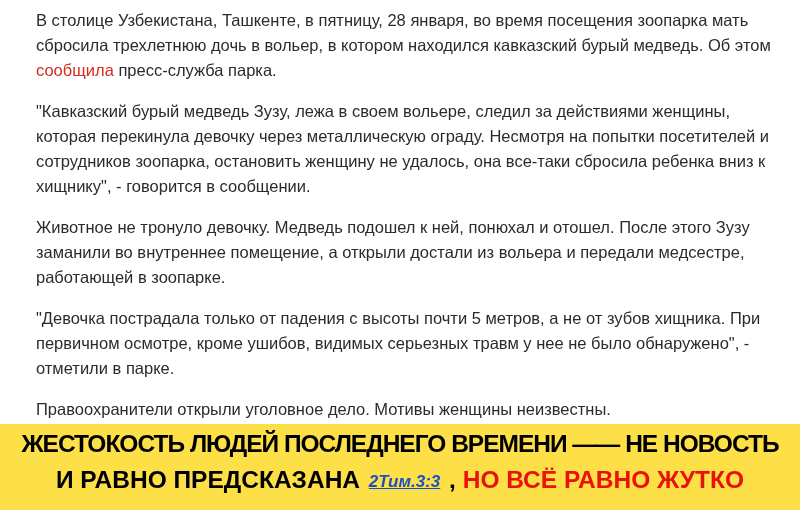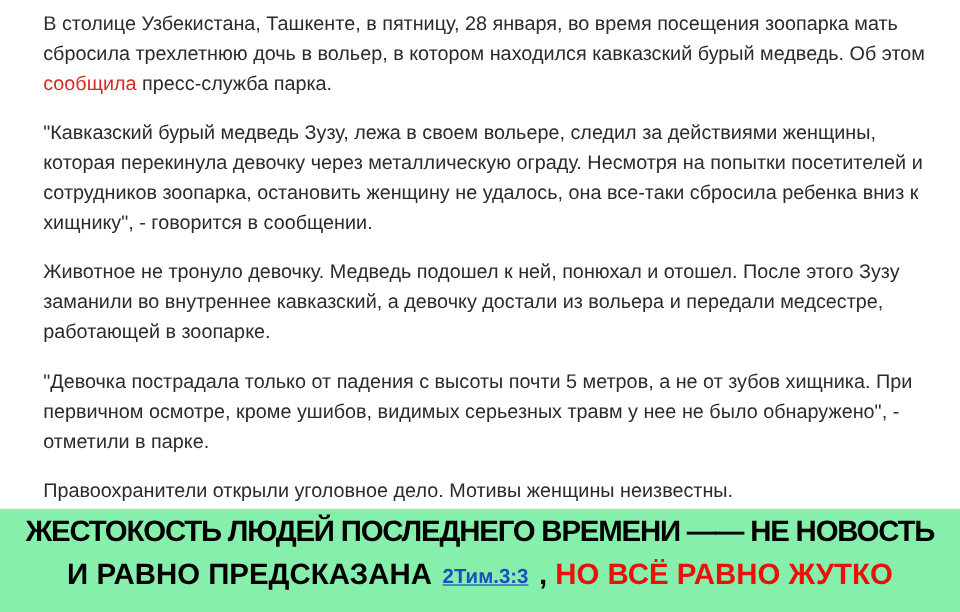--- a/index.html
+++ b/index.html
@@ -39,21 +39,21 @@
   .link-red {
     color: #d62b1f;
     text-decoration: none;
   }
   .banner {
     position: absolute;
     left: 0;
     top: 424px;
     width: 800px;
     height: 86px;
-    background: #86efac;
+    background: #fde047;
   }
   .banner-line {
     position: absolute;
     left: 0;
     width: 800px;
     text-align: center;
     font-weight: bold;
     font-size: 24.5px;
     letter-spacing: 0px;
     white-space: nowrap;
@@ -67,20 +67,21 @@
   }
   .bl2-inner {
     display: inline-block;
     white-space: nowrap;
   }
   .black-txt { color: #000000; }
   .red-txt { color: #e8120a; }
   .ref-link {
     color: #1a4fc4;
     text-decoration: underline;
+    font-style: italic;
     font-size: 17px;
     font-weight: bold;
     vertical-align: 1px;
     margin: 0 2px;
   }
   .comma {
     color: #000000;
     font-weight: bold;
   }
   .dash {
@@ -92,21 +93,21 @@
 
 <div id="page">
 
   <div class="article">
 
     <p class="para"><span>В столице Узбекистана, Ташкенте, в пятницу, 28 января, во время посещения зоопарка мать сбросила трехлетнюю дочь в вольер, в котором находился кавказский бурый медведь. Об этом </span><a class="link-red" href="#">сообщила</a><span> пресс-служба парка.</span></p>
 
 
     <p class="para">"Кавказский бурый медведь Зузу, лежа в своем вольере, следил за действиями женщины, которая перекинула девочку через металлическую ограду. Несмотря на попытки посетителей и сотрудников зоопарка, остановить женщину не удалось, она все-таки сбросила ребенка вниз к хищнику", - говорится в сообщении.</p>
 
-    <p class="para">Животное не тронуло девочку. Медведь подошел к ней, понюхал и отошел. После этого Зузу заманили во внутреннее кавказский, а девочку достали из вольера и передали медсестре, работающей в зоопарке.</p>
+    <p class="para">Животное не тронуло девочку. Медведь подошел к ней, понюхал и отошел. После этого Зузу заманили во внутреннее помещение, а открыли достали из вольера и передали медсестре, работающей в зоопарке.</p>
 
     <p class="para">"Девочка пострадала только от падения с высоты почти 5 метров, а не от зубов хищника. При первичном осмотре, кроме ушибов, видимых серьезных травм у нее не было обнаружено", - отметили в парке.</p>
 
     <p class="para tight">Правоохранители открыли уголовное дело. Мотивы женщины неизвестны.</p>
 
   </div>
 
   <div class="banner">
     <div class="banner-line banner-line1 dash">ЖЕСТОКОСТЬ ЛЮДЕЙ ПОСЛЕДНЕГО ВРЕМЕНИ —— НЕ НОВОСТЬ</div>
     <div class="banner-line banner-line2">

